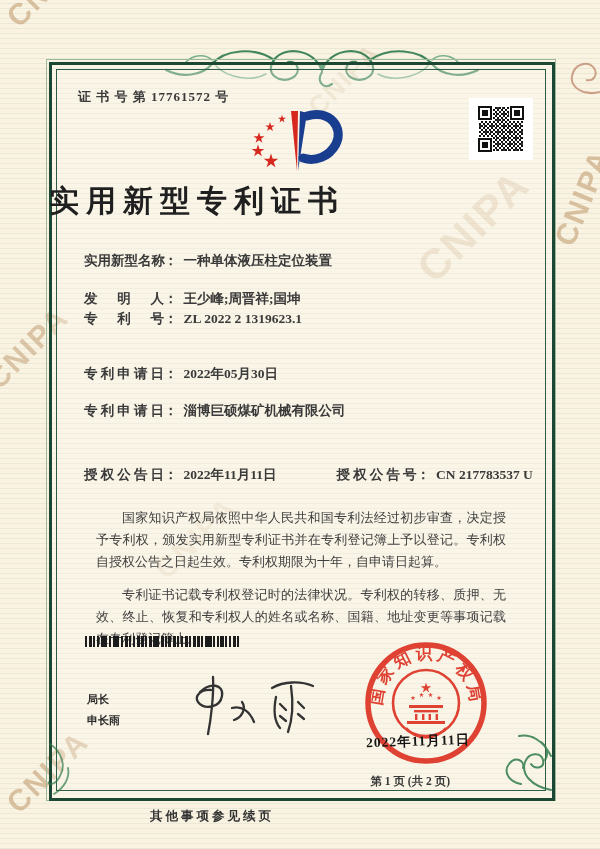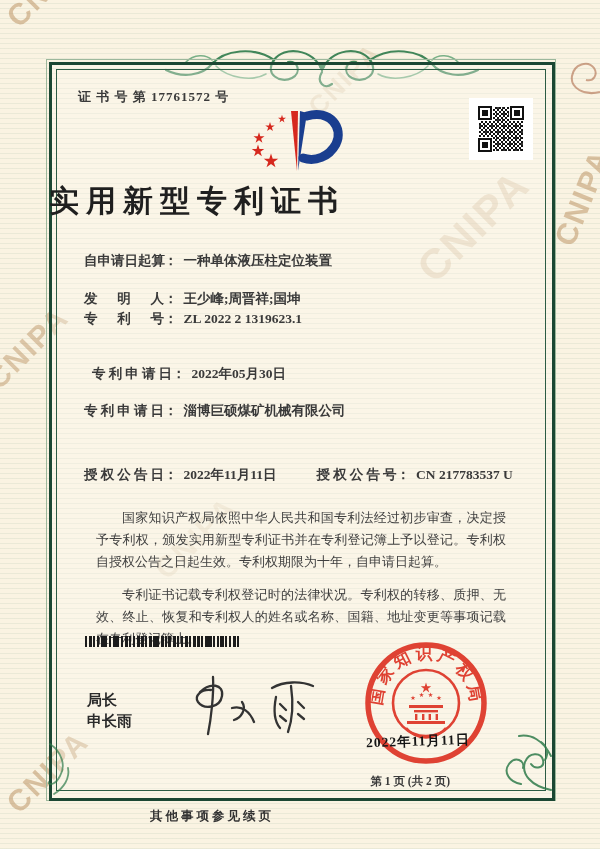--- a/index.html
+++ b/index.html
@@ -24,34 +24,34 @@
   .frame-line {position:absolute;left:56px;top:69px;width:488px;height:720px;border:1px solid #2c5c44;}
   
   .cert-no{position:absolute;left:78px;top:88px;font-size:13px;font-weight:600;color:#3a3a3a;letter-spacing:1px;}
   .logo{position:absolute;left:251px;top:105px;}
   .qr-box{position:absolute;left:469px;top:98px;width:64px;height:62px;background:#fff;display:flex;align-items:center;justify-content:center;}
   .title{position:absolute;left:49px;top:181px;width:500px;font-size:30px;font-weight:700;letter-spacing:7px;color:#1f1f1f;}
   
   .field{position:absolute;left:84px;font-size:13.5px;font-weight:600;color:#3a3a3a;white-space:nowrap;}
   .flabel{display:inline-block;width:80px;text-align:justify;text-align-last:justify;vertical-align:bottom;}
   .fcolon{margin-right:6px;}
-  .f-name{top:252px;} .f-inv{top:290px;} .f-pno{top:310px;} .f-date{top:365px;margin-left:8px;}
+  .f-name{top:252px;} .f-inv{top:290px;} .f-pno{top:310px;} .f-date{top:365px;}
   .f-owner{top:402px;} .f-addr{top:440px;} .f-grant{top:466px;}
-  .grant2{margin-left:40px;}
+  .grant2{margin-left:60px;}
   
   .paras{position:absolute;left:84px;top:495px;width:434px;font-size:13px;line-height:21.8px;color:#3f3f3f;font-weight:500;text-align:justify;}
   .paras p{margin:12px;text-indent:2em;}
   
   .barcode{position:absolute;left:85px;top:636px;width:156px;height:11px;
     background:
       repeating-linear-gradient(90deg,#1c1c1c 0 2px,transparent 2px 4px),
       repeating-linear-gradient(90deg,#1c1c1c 0 1px,transparent 1px 6px),
       repeating-linear-gradient(90deg,transparent 0 5px,#1c1c1c 5px 7px,transparent 7px 13px);}
   
-  .signer{position:absolute;left:87px;top:689px;font-family:"Liberation Sans","DejaVu Sans",sans-serif;font-size:15px;font-weight:700;color:#2b2b2b;line-height:21px;}
+  .signer{position:absolute;left:87px;top:689px;font-family:"Liberation Sans","DejaVu Sans",sans-serif;font-size:11px;font-weight:700;color:#2b2b2b;line-height:21px;}
   .signature{position:absolute;left:180px;top:674px;}
   
   .seal{position:absolute;left:364px;top:641px;opacity:.93;}
   .seal-date{position:absolute;left:366px;top:732px;width:130px;font-size:13.5px;font-weight:700;color:#151515;letter-spacing:1px;transform:rotate(-2deg);}
   
   .page-info{position:absolute;left:150px;top:774px;width:300px;text-align:right;font-size:11.5px;color:#3a3a3a;font-weight:600;}
   .footer-note{position:absolute;left:150px;top:808px;width:300px;text-align:left;font-size:12.5px;color:#333;font-weight:600;letter-spacing:3px;}
   .orn{position:absolute;pointer-events:none;}
   .orn-top{left:162px;top:38px;}
   .orn-br{left:491px;top:726px;}
@@ -147,21 +147,21 @@
           <rect x="5" y="5" width="6" height="6"></rect>
           <rect x="37" y="5" width="6" height="6"></rect>
           <rect x="5" y="37" width="6" height="6"></rect>
         </g>
     </svg>
   </div>
 
   <div class="title">实用新型专利证书</div>
 
   <div class="field f-name">
-    <span class="flabel">自申请日起算</span><span class="fcolon">：</span><span class="fvalue">一种单体液压柱定位装置</span>
+    <span class="flabel">实用新型名称</span><span class="fcolon">：</span><span class="fvalue">一种单体液压柱定位装置</span>
   </div>
   <div class="field f-inv">
     <span class="flabel">发明人</span><span class="fcolon">：</span><span class="fvalue">王少峰;周晋祥;国坤</span>
   </div>
   <div class="field f-pno">
     <span class="flabel">专利号</span><span class="fcolon">：</span><span class="fvalue">ZL 2022 2 1319623.1</span>
   </div>
   <div class="field f-date">
     <span class="flabel">专利申请日</span><span class="fcolon">：</span><span class="fvalue">2022年05月30日</span>
   </div>

